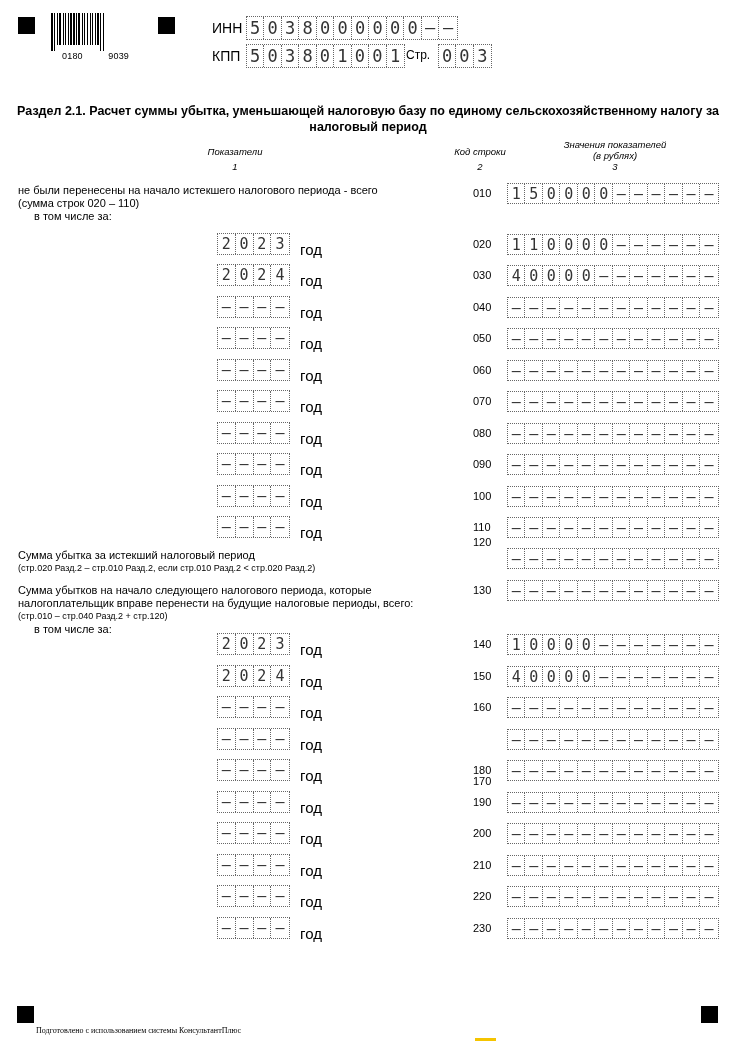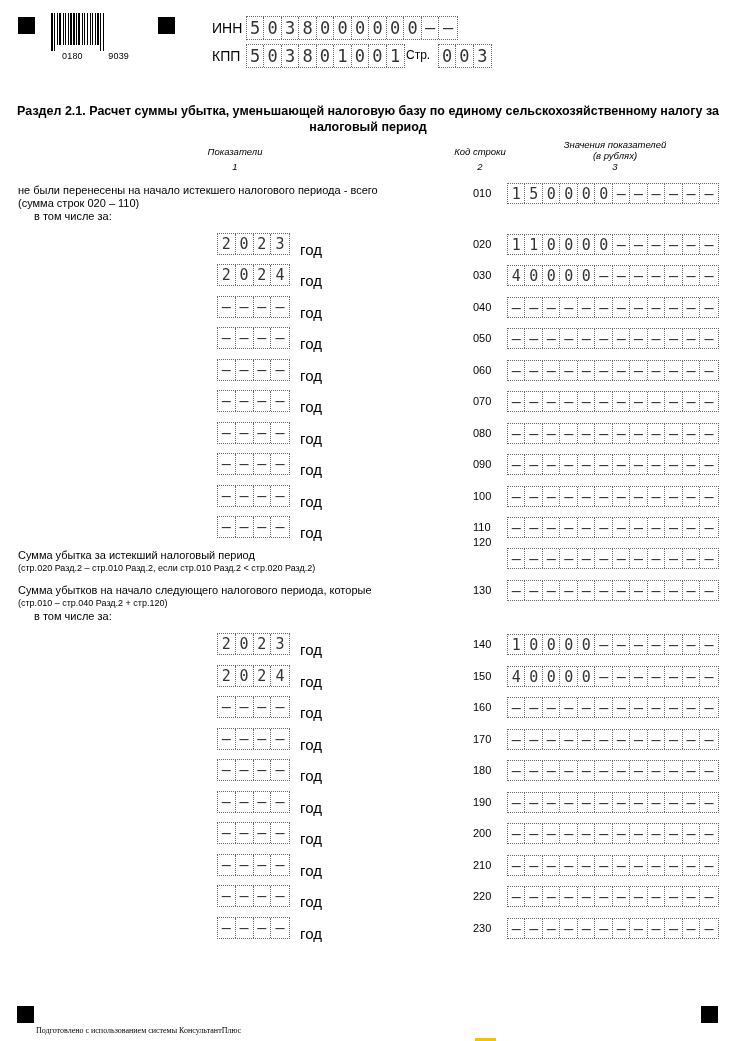--- a/index.html
+++ b/index.html
@@ -123,20 +123,21 @@
   <div style="padding-left:16px">в том числе за:</div>
 </div>
 
 <div class="text" style="top:549px;">
   <div>Сумма убытка за истекший налоговый период</div>
   <div class="small">(стр.020 Разд.2 – стр.010 Разд.2, если стр.010 Разд.2 &lt; стр.020 Разд.2)</div>
 </div>
 
 <div class="text" style="top:584px;">
   <div>Сумма убытков на начало следующего налогового периода, которые</div>
+  <div>налогоплательщик вправе перенести на будущие налоговые периоды, всего:</div>
   <div class="small">(стр.010 – стр.040 Разд.2 + стр.120)</div>
   <div style="padding-left:16px">в том числе за:</div>
 </div>
 
 <div id="rows">
     <div class="code" style="top: 187px;">010</div>
     <div class="cells row-cells" style="left: 507px; top: 183px; width: 212px; height: 21px;">
       <div class="cell" style="width: 8.33333%;">1</div>
       <div class="cell" style="width: 8.33333%;">5</div>
       <div class="cell" style="width: 8.33333%;">0</div>
@@ -459,21 +460,21 @@
       <div class="cell" style="width: 8.33333%;">–</div>
       <div class="cell" style="width: 8.33333%;">–</div>
     </div>
     <div class="cells row-cells" style="left: 217px; top: 696px; width: 73px; height: 22px;">
       <div class="cell" style="width: 25%;">–</div>
       <div class="cell" style="width: 25%;">–</div>
       <div class="cell" style="width: 25%;">–</div>
       <div class="cell" style="width: 25%;">–</div>
     </div>
     <div class="god" style="top: 704px;">год</div>
-    <div class="code" style="top: 733px; text-align: right;">170</div>
+    <div class="code" style="top: 775px; text-align: right;">170</div>
     <div class="cells row-cells" style="left: 507px; top: 729px; width: 212px; height: 21px;">
       <div class="cell" style="width: 8.33333%;">–</div>
       <div class="cell" style="width: 8.33333%;">–</div>
       <div class="cell" style="width: 8.33333%;">–</div>
       <div class="cell" style="width: 8.33333%;">–</div>
       <div class="cell" style="width: 8.33333%;">–</div>
       <div class="cell" style="width: 8.33333%;">–</div>
       <div class="cell" style="width: 8.33333%;">–</div>
       <div class="cell" style="width: 8.33333%;">–</div>
       <div class="cell" style="width: 8.33333%;">–</div>

